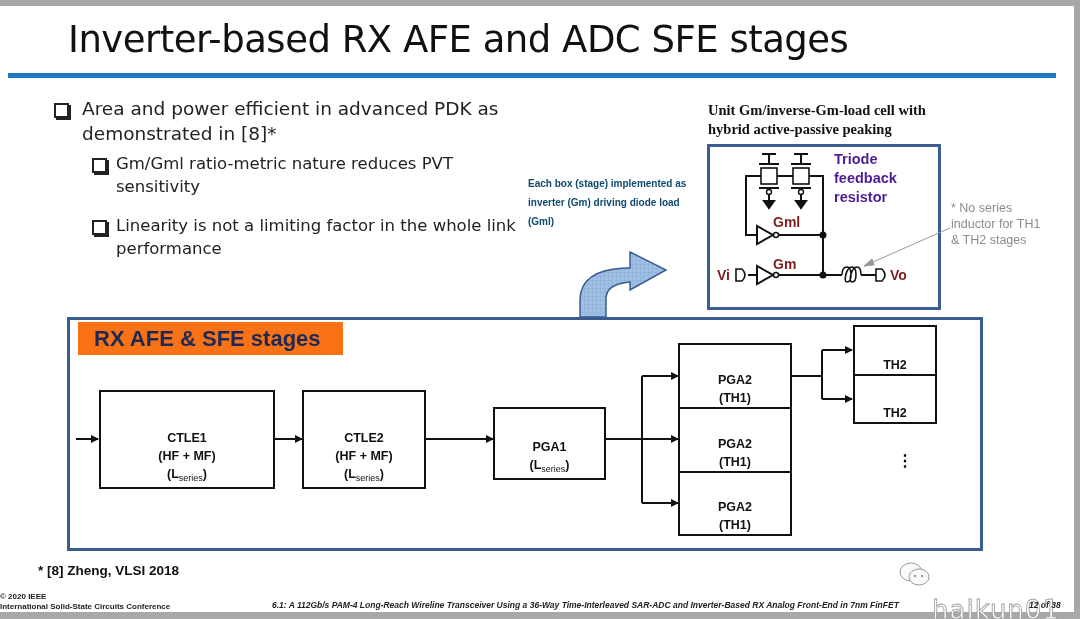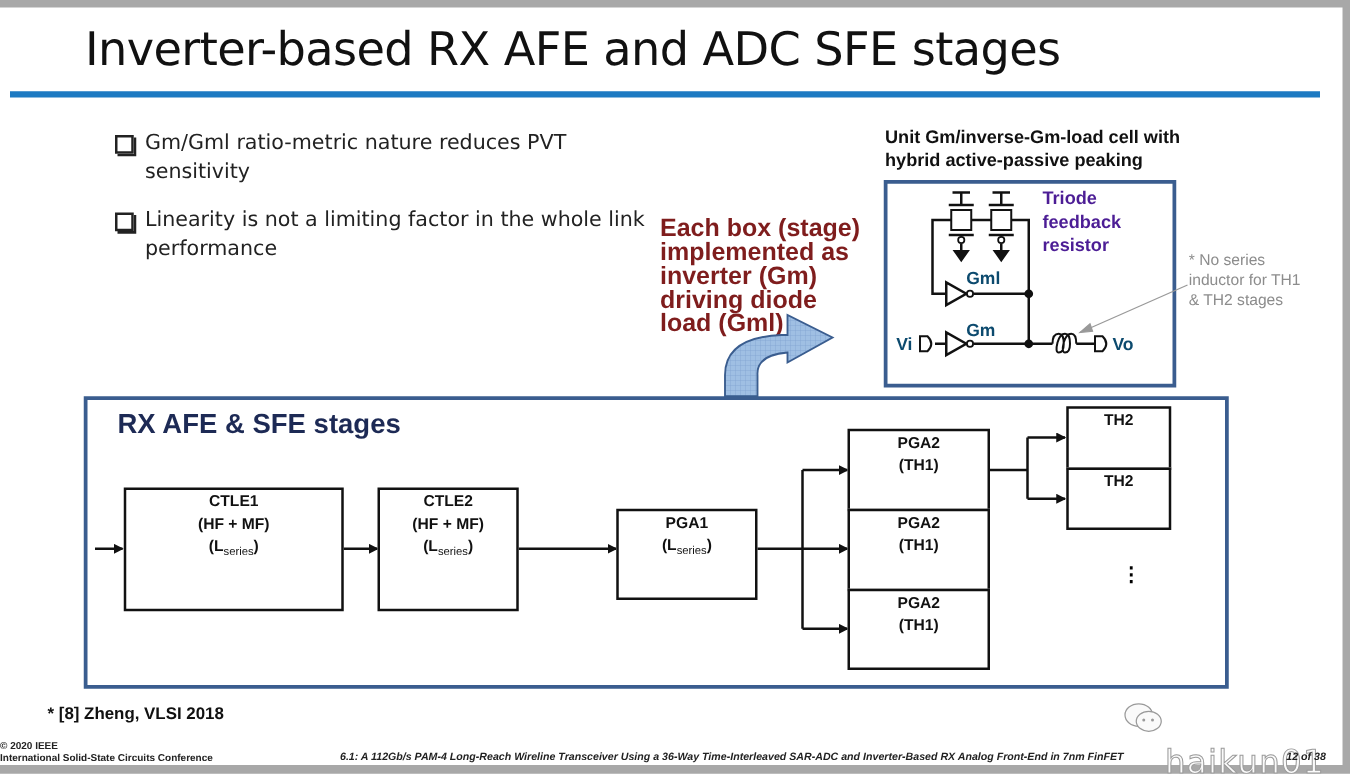--- a/index.html
+++ b/index.html
@@ -20,50 +20,50 @@
     position: absolute; left: 8px; top: 73px; width: 1048px; height: 5px; background: #1d7ac2;
   }
   .bullets { position: absolute; left: 52px; top: 96px; color: #222; font-family: "DejaVu Sans", sans-serif; }
   .b1 { position: relative; font-size: 18.5px; line-height: 25px; padding-left: 30px; width: 440px; }
   .b2 { position: relative; font-size: 16.5px; line-height: 23px; padding-left: 64px; width: 410px; margin-top: 16px; }
   .chk { position: absolute; width: 11px; height: 11px; border: 2px solid #222; box-shadow: 2px 2px 0 #222; }
   .b1 .chk { left: 2px; top: 7px; }
   .b2 .chk { left: 40px; top: 6px; }
 
   .each-box-text {
-    position: absolute; left: 528px; top: 174px; font-size: 20px; font-weight: bold;
-    line-height: 19px; color: #7f1d1d; width: 170px;
+    position: absolute; left: 528px; top: 174px; font-size: 10px; font-weight: bold;
+    line-height: 19px; color: #0c4a6e; width: 170px;
   }
   .unit-cell-title {
-    position: absolute; left: 708px; top: 101px; font-size: 14.5px; font-weight: bold; line-height: 19px; color: #111;
+    position: absolute; left: 708px; top: 101px; font-size: 14.5px; font-weight: bold; line-height: 19px; color: #111; font-family: Liberation Serif, serif;
   }
   .circuit-box {
     position: absolute; left: 707px; top: 144px; width: 228px; height: 160px;
     border: 3px solid #3a5d8f; background: #fff;
   }
   .triode-text {
     position: absolute; left: 834px; top: 150px; font-size: 14.5px; font-weight: bold; line-height: 19px; color: #4c1d95;
   }
   .no-series-note {
     position: absolute; left: 951px; top: 200px; font-size: 12.5px; font-weight: normal; line-height: 16px; color: #8c8c8c;
   }
-  .clabel { position: absolute; font-size: 14px; font-weight: bold; color: #0c4a6e; }
+  .clabel { position: absolute; font-size: 14px; font-weight: bold; color: #7f1d1d; }
 
   .stages-box {
     position: absolute; left: 67px; top: 317px; width: 910px; height: 228px;
     border: 3px solid #3a5d8f;
   }
   .stages-label {
     position: absolute; left: 78px; top: 322px; width: 265px; height: 33px;
-    background: #ffffff; color: #1d2a55; font-size: 22px; font-weight: bold;
+    background: #f97316; color: #1d2a55; font-size: 22px; font-weight: bold;
     line-height: 34px; padding-left: 16px; box-sizing: border-box;
   }
   .block {
     position: absolute; border: 2px solid #111; background: #fff;
-    display: flex; flex-direction: column; align-items: center; justify-content: flex-start;
+    display: flex; flex-direction: column; align-items: center; justify-content: flex-end;
     font-size: 12.5px; font-weight: bold; color: #111; line-height: 18px; box-sizing: border-box;
   }
   .block sub { font-size: 9px; font-weight: normal; vertical-align: -3px; }
   .dots { position: absolute; left: 897px; top: 458px; font-size: 16px; font-weight: bold; line-height: 5px; }
 
   .reference { position: absolute; left: 38px; top: 563px; font-size: 13.5px; font-weight: bold; color: #111; }
   .footer-left { position: absolute; left: 0px; top: 592px; font-size: 8px; font-weight: bold; color: #222; line-height: 10px; }
   .footer-center { position: absolute; left: 232px; top: 600px; font-size: 8.5px; font-weight: bold; font-style: italic; color: #222; white-space: nowrap; margin-left: 40px; }
   .footer-page { position: absolute; left: 1029px; top: 600px; font-size: 8.5px; font-weight: bold; font-style: italic; color: #222; }
   .wm-icon { position: absolute; left: 898px; top: 560px; }
@@ -73,20 +73,24 @@
 </style>
 </head>
 <body>
 
 <div class="slide"></div>
 
 <div class="title">Inverter-based RX AFE and ADC SFE stages</div>
 <div class="title-rule"></div>
 
 <div class="bullets">
+  <div class="b1">
+    <span class="chk"></span>
+    <span>Area and power efficient in advanced PDK as demonstrated in [8]*</span>
+  </div>
   <div class="b2" style="margin-top:6px">
     <span class="chk"></span>
     <span>Gm/Gml ratio-metric nature reduces PVT sensitivity</span>
   </div>
   <div class="b2">
     <span class="chk"></span>
     <span>Linearity is not a limiting factor in the whole link performance</span>
   </div>
 </div>
 
@@ -199,21 +203,21 @@
   <line x1="822" y1="350" x2="822" y2="399"></line>
   <line x1="822" y1="350" x2="852" y2="350" marker-end="url(#arr)"></line>
   <line x1="822" y1="399" x2="852" y2="399" marker-end="url(#arr)"></line>
 </svg>
 
 <div class="block" style="left:99px;top:390px;width:176px;height:99px">
   <div>CTLE1</div>
   <div>(HF + MF)</div>
   <div>(<span>L</span><sub>series</sub>)</div>
 </div>
-<div class="block" style="left:302px;top:390px;width:113px;height:99px">
+<div class="block" style="left:302px;top:390px;width:124px;height:99px">
   <div>CTLE2</div>
   <div>(HF + MF)</div>
   <div>(<span>L</span><sub>series</sub>)</div>
 </div>
 <div class="block" style="left:493px;top:407px;width:113px;height:73px">
   <div>PGA1</div>
   <div>(<span>L</span><sub>series</sub>)</div>
 </div>
 
 <div class="block" style="left:678px;top:343px;width:114px;height:66px">

